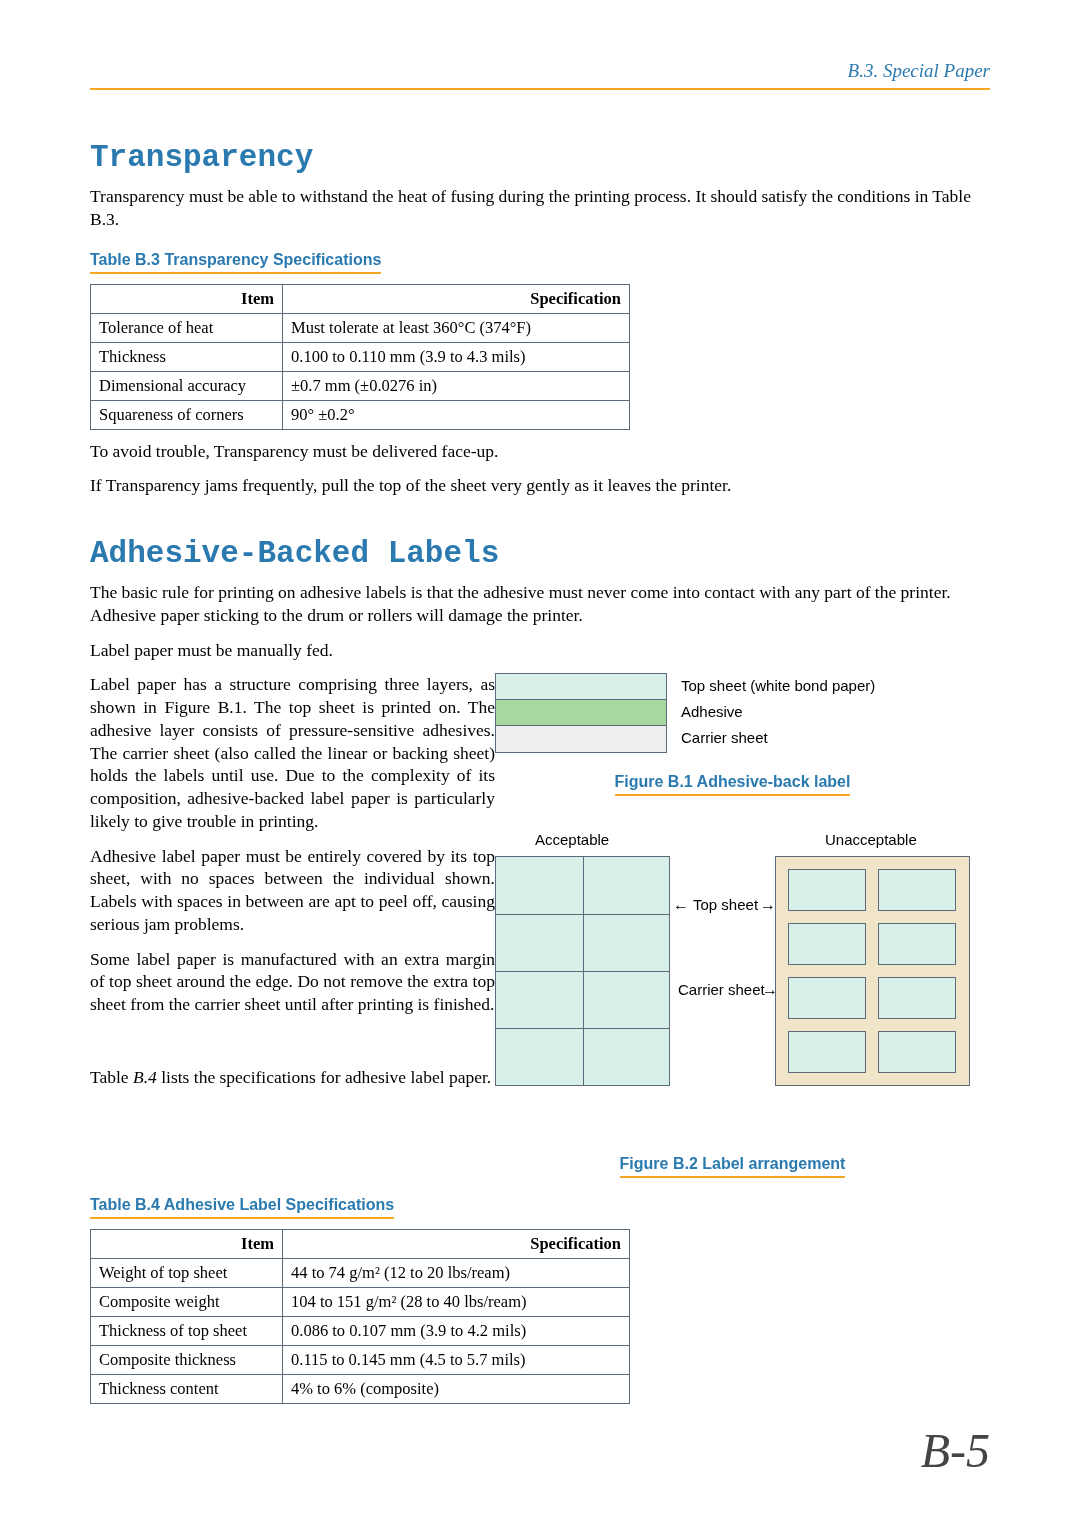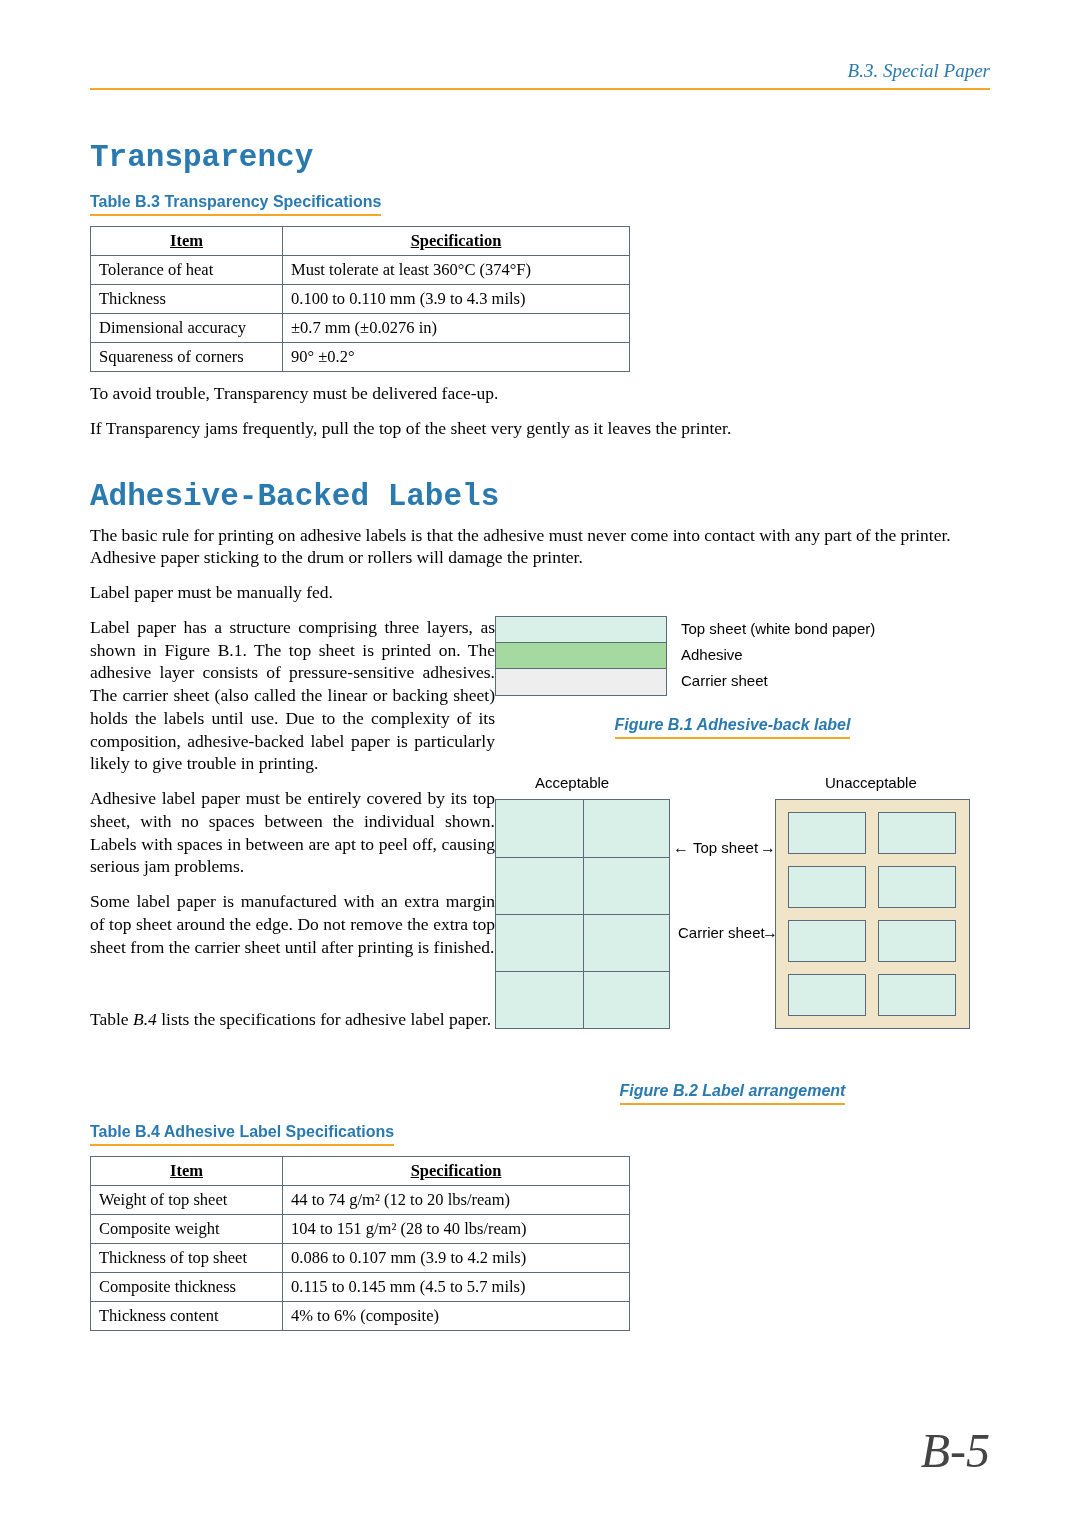--- a/index.html
+++ b/index.html
@@ -54,22 +54,21 @@
     font-size: 16.5px;
   }
   table.spec th, table.spec td {
     border: 1px solid #5c6b7a;
     padding: 4px 8px;
     text-align: left;
   }
   table.spec th {
     font-family: Georgia, serif;
     font-weight: bold;
-    text-align: center;
-    text-decoration: underline;
+    text-align: right;
   }
   .two-col {
     display: flex;
   }
   .left-col { width: 405px; }
   .right-col { width: 475px; }
   .fig-b1 {
     border: 1px solid #5c6b7a;
     width: 170px;
     display: inline-block;
@@ -121,31 +120,32 @@
   }
   .page-num {
     position: absolute;
     right: 90px;
     bottom: 50px;
     font-style: italic;
     font-family: Georgia, serif;
     font-size: 48px;
     color: #444;
   }
-  .fig-center { text-align: center; margin-top: 12px; font-style: italic; }
+  .fig-center { text-align: center; margin-top: 12px; }
 </style>
 </head>
 <body>
 
 <div class="page">
 
   <div class="top-header">B.3. Special Paper</div>
 
   
   <h2 class="section">Transparency</h2>
+  <p class="body">Transparency must be able to withstand the heat of fusing during the printing process. It should satisfy the conditions in Table B.3.</p>
 
   <div class="table-caption">Table B.3  Transparency Specifications</div>
 
   <table class="spec">
     <tbody>
         <tr>
       <th style="width:175px">Item</th>
       <th>Specification</th>
     </tr>
     <tr>
@@ -224,21 +224,21 @@
           <div class="label-cell" style="left:102px;top:174px;width:78px;height:42px"></div>
         </div>
 
         <span class="arrow" style="left:178px;top:65px">←</span>
         <span class="fig-label" style="left:198px;top:65px">Top sheet</span>
         <span class="arrow" style="left:265px;top:65px">→</span>
 
         <span class="fig-label" style="left:183px;top:150px">Carrier sheet</span>
         <span class="arrow" style="left:267px;top:150px">→</span>
       </div>
-      <div class="fig-center" style="margin-top:40px">
+      <div class="fig-center" style="margin-top:56px">
         <span class="figure-caption">Figure B.2 Label arrangement</span>
       </div>
 
     </div>
   </div>
 
   <div class="table-caption">Table B.4  Adhesive Label Specifications</div>
 
   <table class="spec">
     <tbody>

